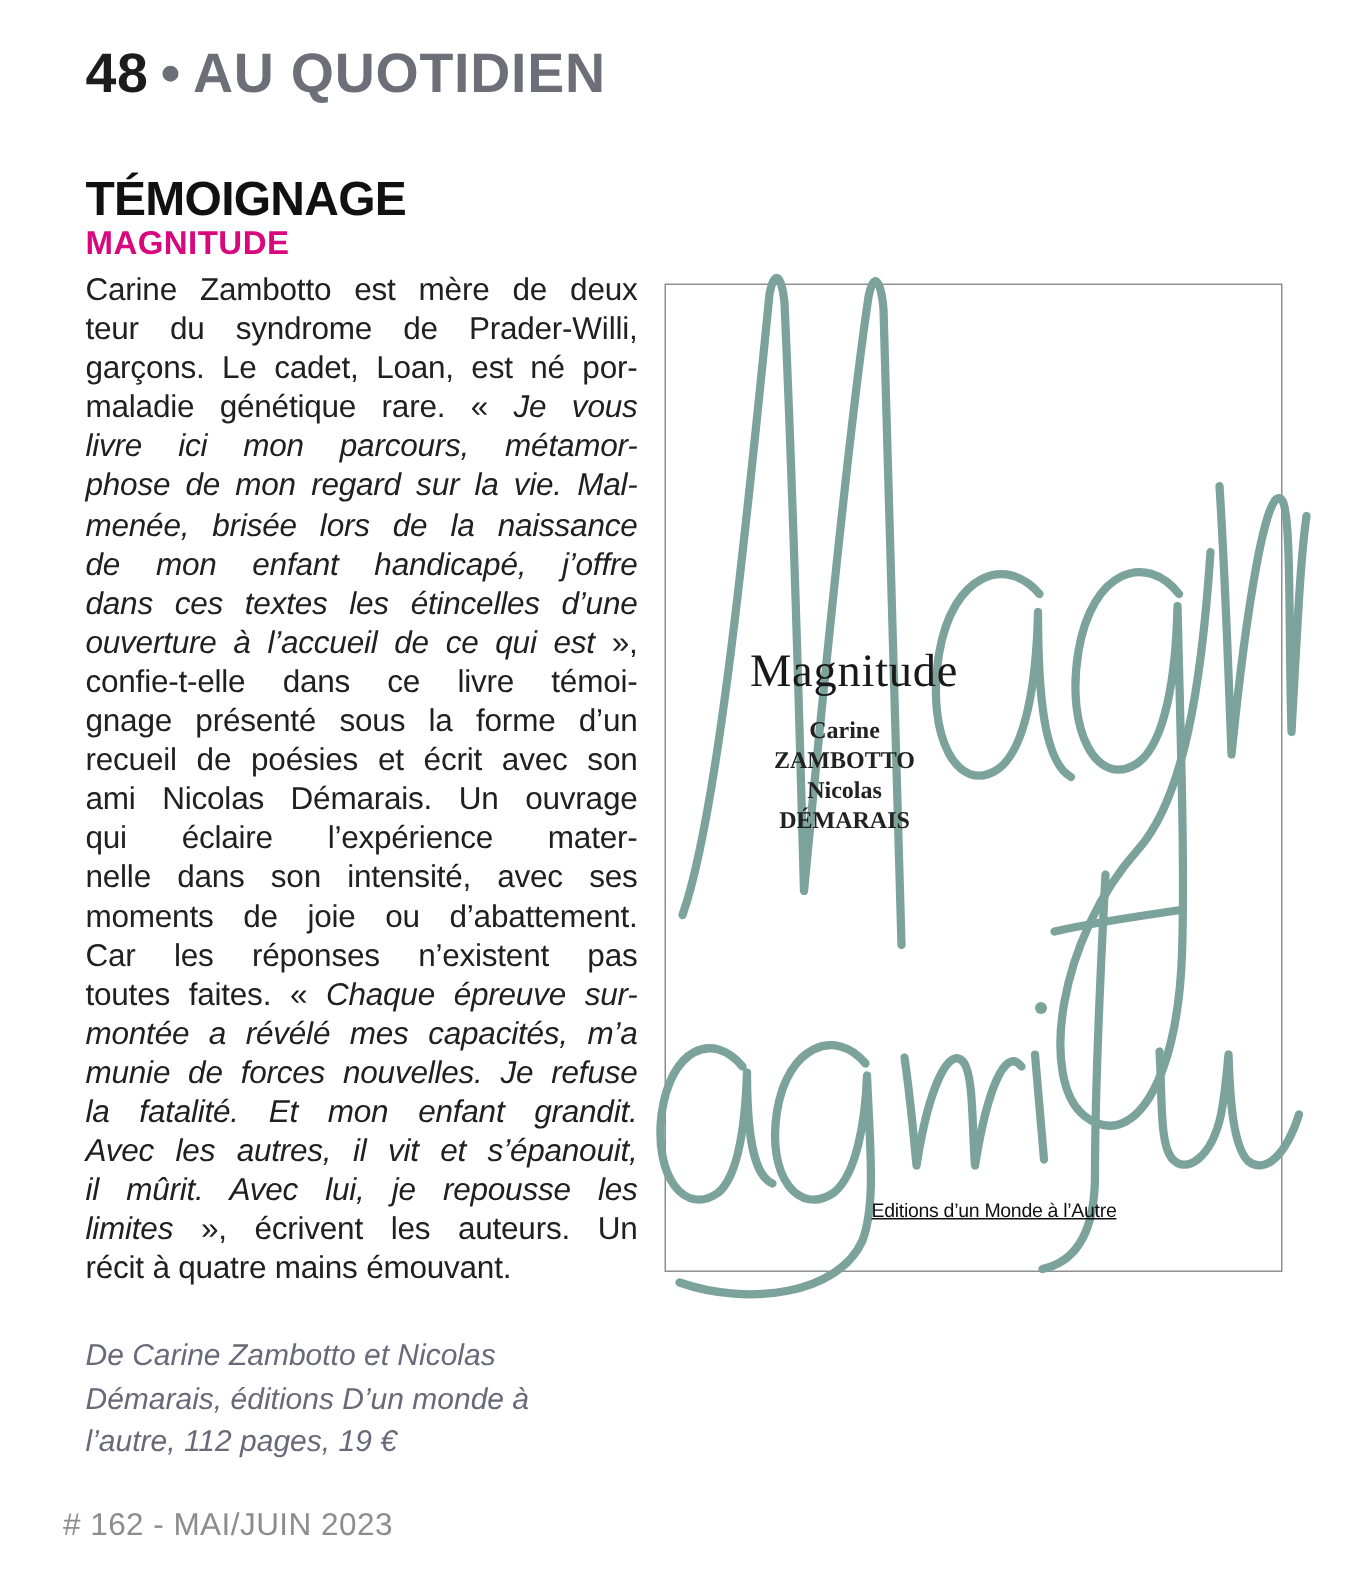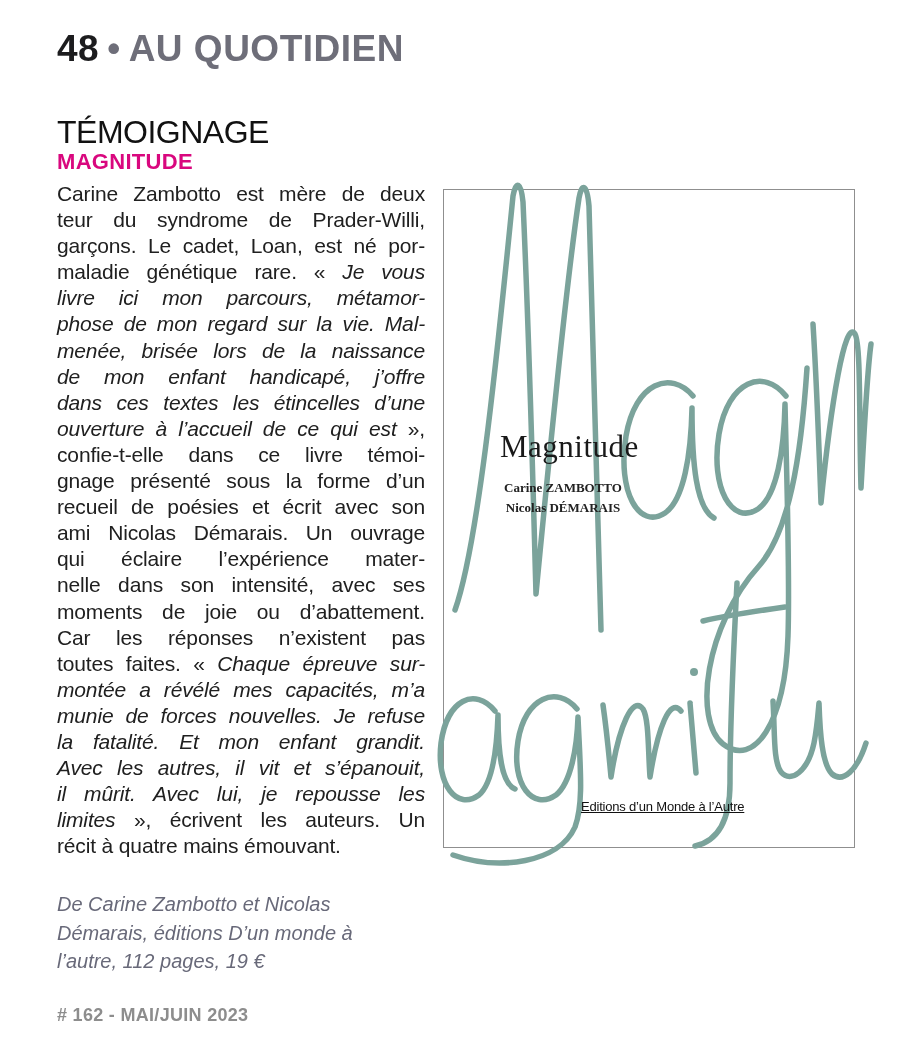--- a/index.html
+++ b/index.html
@@ -16,21 +16,21 @@
     position:absolute;left:57px;top:28px;
     font-size:37px;font-weight:bold;letter-spacing:.5px;line-height:42px;
     white-space:nowrap;
   }
   .hdr .num{color:#1c1c1e;}
   .hdr .sep{color:var(--header-gray,#6e6e79);padding:0 8px;}
   .hdr .sect{color:var(--header-gray,#6e6e79);}
   
   .kicker{
     position:absolute;left:57px;top:114px;margin:0;
-    font-size:32px;font-weight:400;letter-spacing:-.5px;color:#111;
+    font-size:32px;font-weight:700;letter-spacing:-.5px;color:#111;
   }
   .art-title{
     position:absolute;left:57px;top:149px;margin:0;
     font-size:22px;font-weight:800;letter-spacing:.3px;color:var(--magenta,#d9077e);
   }
   .body-col{
     position:absolute;left:57px;top:181px;width:368px;
     font-size:21px;line-height:26.1px;letter-spacing:-.15px;color:#202020;
   }
   .bline{
@@ -38,41 +38,41 @@
     white-space:nowrap;
   }
   .bline.noj{text-align-last:left;}
   .bline i{font-style:italic;margin-top:20px;}
   .credit{
     position:absolute;left:57px;top:890px;width:380px;
     font-style:italic;font-size:20px;line-height:28.5px;
     color:var(--credit-gray,#686979);
   }
   .footer{
-    position:absolute;left:57px;top:1005px;
-    font-size:18px;font-weight:bold;letter-spacing:.3px;
+    position:absolute;left:42px;top:1005px;
+    font-size:21px;font-weight:normal;letter-spacing:.3px;
     color:var(--footer-gray,#8d8d8d);
   }
   
   .cover-border{
     position:absolute;left:443px;top:189px;width:412px;height:659px;
     border:1.5px solid #8f8f8f;background:#fff;box-sizing:border-box;
   }
   .script-svg{position:absolute;overflow:visible;}
   .script-svg path{fill:none;stroke:var(--teal,#7ba39b);stroke-width:5.5;stroke-linecap:round;stroke-linejoin:round;}
   .script-svg .dot{fill:var(--teal,#7ba39b);}
   #script-top{left:437px;top:158px;width:432px;height:648px;}
   #script-bottom{left:437px;top:575px;width:432px;height:285px;}
   .cover-title{
     position:absolute;left:500px;top:429px;
     font-family:"Liberation Serif",serif;font-size:31px;letter-spacing:.5px;color:#191919;
   }
   .cover-authors{
     position:absolute;left:493px;top:478px;width:140px;
-    font-family:"Liberation Serif",serif;font-size:13px;font-weight:bold;
+    font-family:"Liberation Serif",serif;font-size:16px;font-weight:bold;
     text-align:center;line-height:20px;color:#222;
   }
   .cover-publisher{
     position:absolute;left:581px;top:799px;
     font-size:13px;letter-spacing:-.2px;color:#111;white-space:nowrap;text-decoration:underline;
   }
   .sr{position:absolute;width:1px;height:1px;overflow:hidden;clip:rect(0 0 0 0);}
 </style>
 </head>
 <body>

